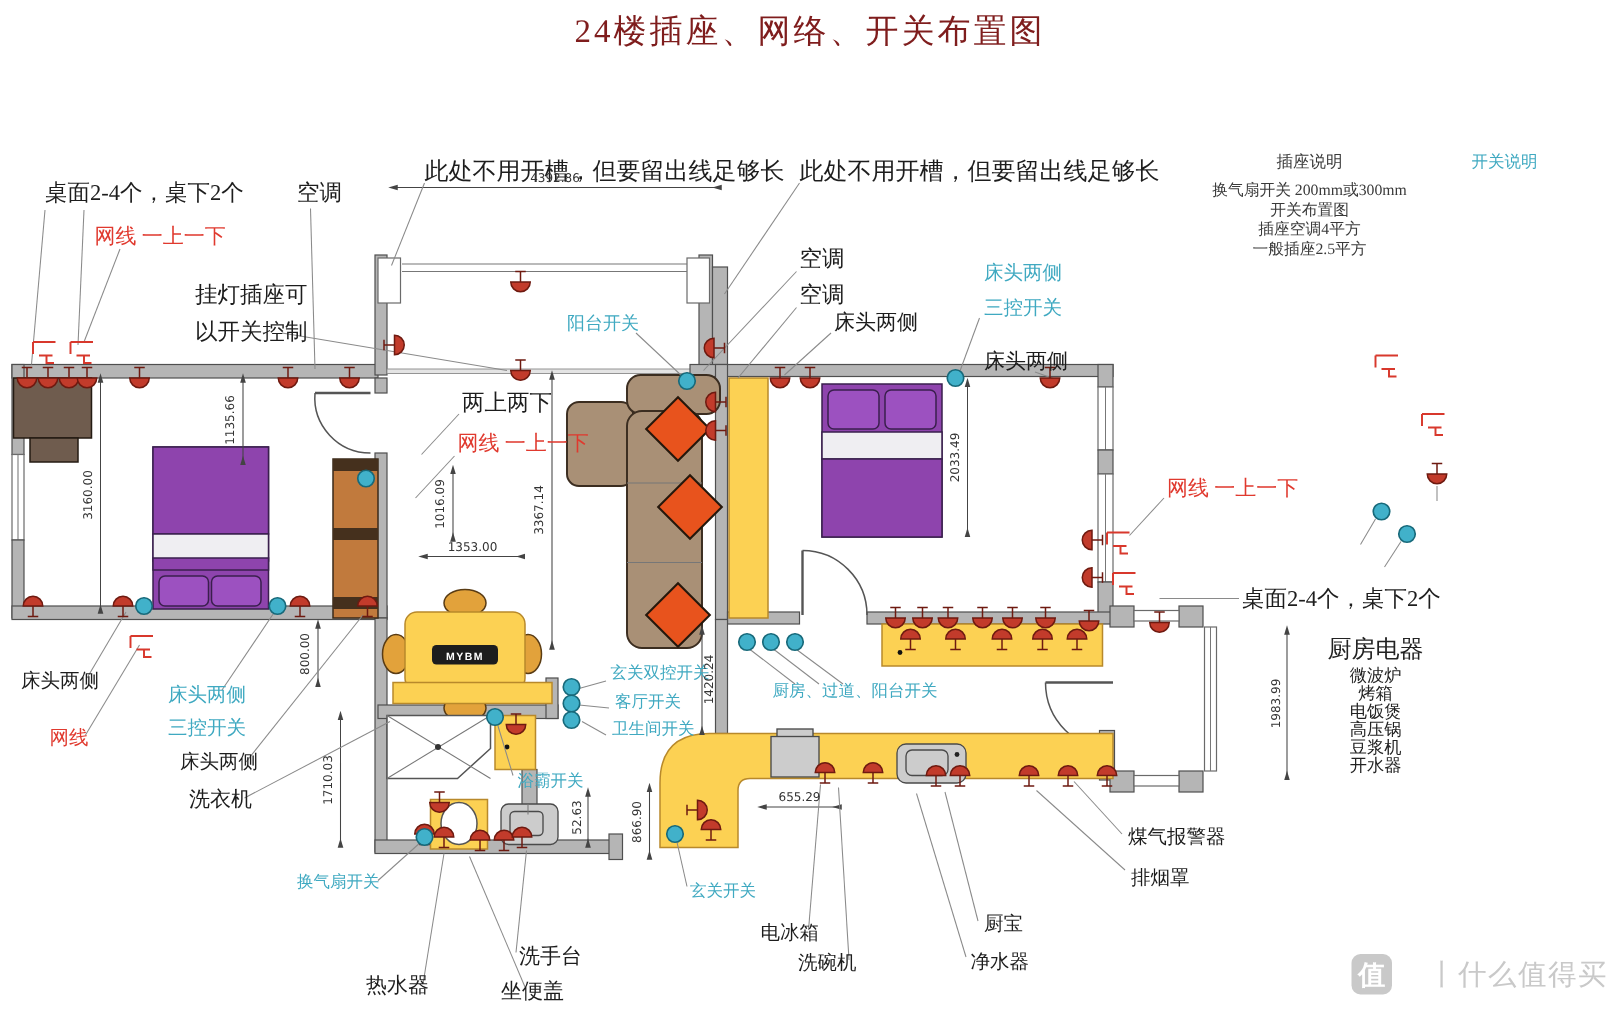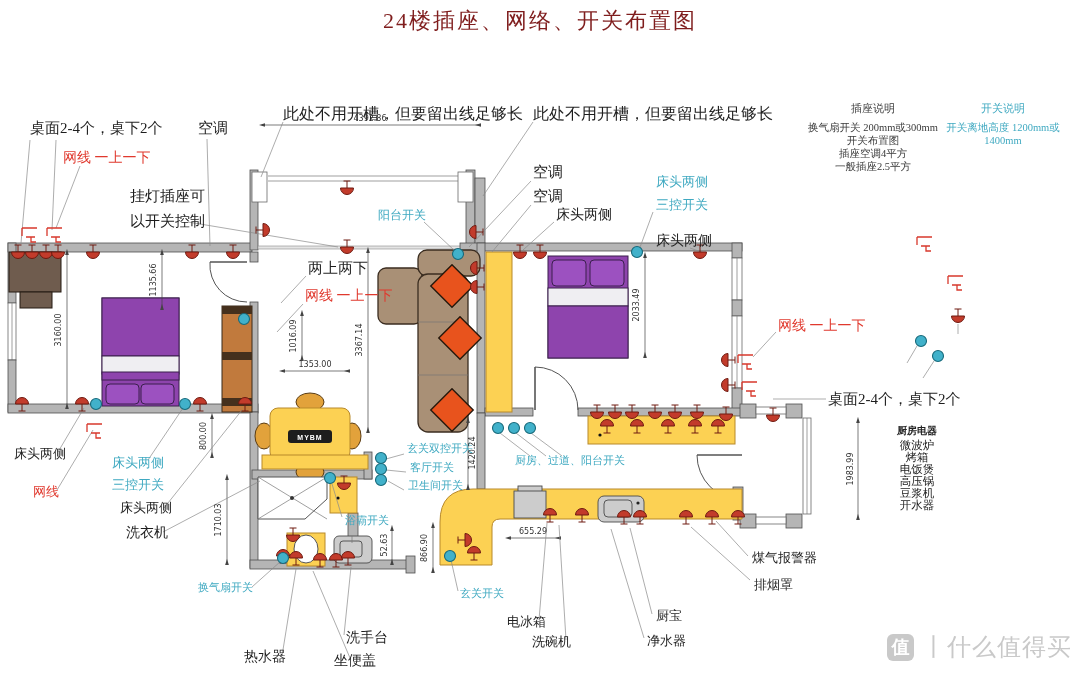--- a/index.html
+++ b/index.html
@@ -9,27 +9,27 @@
          font-size:22px;color:#7f1d1d;letter-spacing:2px;}
   
   .legend{position:absolute;text-align:center;color:#3a3a3a;font-size:10.5px;line-height:1.22;}
   .legend .lg-title{font-size:11px;margin-bottom:7px;}
   .legend.teal, .legend.teal .lg-title{color:#3fa9c1;}
   #legend-socket{left:778px;top:102px;width:190px;}
   #legend-switch{left:928px;top:102px;width:150px;}
   
   #appliances{position:absolute;left:872px;top:426px;width:90px;text-align:center;
               color:#222;font-size:11.5px;line-height:1.05;}
-  #appliances .ap-title{font-weight:bold;font-size:10px;margin-bottom:2px;}
+  #appliances .ap-title{font-weight:normal;font-size:16px;margin-bottom:2px;}
   
   #watermark{position:absolute;right:8px;bottom:12px;display:flex;align-items:center;
              color:#c9c9c9;font-family:"Liberation Sans","DejaVu Sans",sans-serif;}
   #watermark .wm-logo{width:27px;height:27px;border-radius:6px;background:#c9c9c9;color:#fff;
              font-size:18px;font-weight:bold;display:flex;align-items:center;justify-content:center;}
-  #watermark .wm-text{font-size:24px;margin-left:8px;letter-spacing:1px;}
+  #watermark .wm-text{font-size:19px;margin-left:24px;letter-spacing:1px;}
   
   svg{position:absolute;left:0;top:0;}
   svg text{font-family:"Liberation Serif","DejaVu Serif",serif;}
   .lbl.k{fill:#1d1d1d}
   .lbl.r{fill:#e0392e}
   .lbl.t{fill:#3fa9c1}
   .lbl.w{fill:#ffffff;font-family:"Liberation Sans","DejaVu Sans",sans-serif;font-weight:bold;letter-spacing:1px;}
   .dim{fill:#333;font-size:8px;font-family:"DejaVu Sans","Liberation Sans",sans-serif;}
   .wall{fill:#b5b5b5;stroke:#4f4f4f;stroke-width:0.8;}
   .win{fill:#ffffff;stroke:#6a6a6a;stroke-width:0.8;}
@@ -63,21 +63,20 @@
 
 <div id="legend-socket" class="legend">
   <div class="lg-title">插座说明</div>
   <div>换气扇开关 200mm或300mm</div>
   <div>开关布置图</div>
   <div>插座空调4平方</div>
   <div>一般插座2.5平方</div>
 </div>
 <div id="legend-switch" class="legend teal">
   <div class="lg-title">开关说明</div>
-  <div>开关离地高度 1200mm或1400mm</div>
 </div>
 
 <div id="appliances">
   <div class="ap-title">厨房电器</div>
   <div>微波炉</div>
   <div>烤箱</div>
   <div>电饭煲</div>
   <div>高压锅</div>
   <div>豆浆机</div>
   <div>开水器</div>

